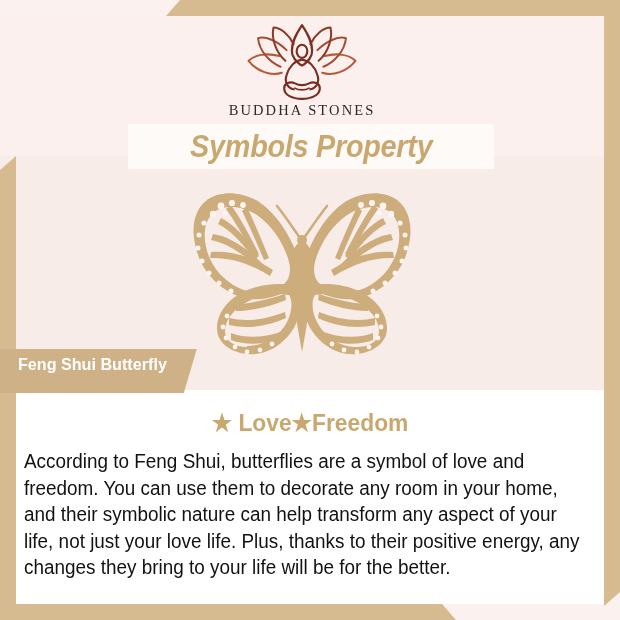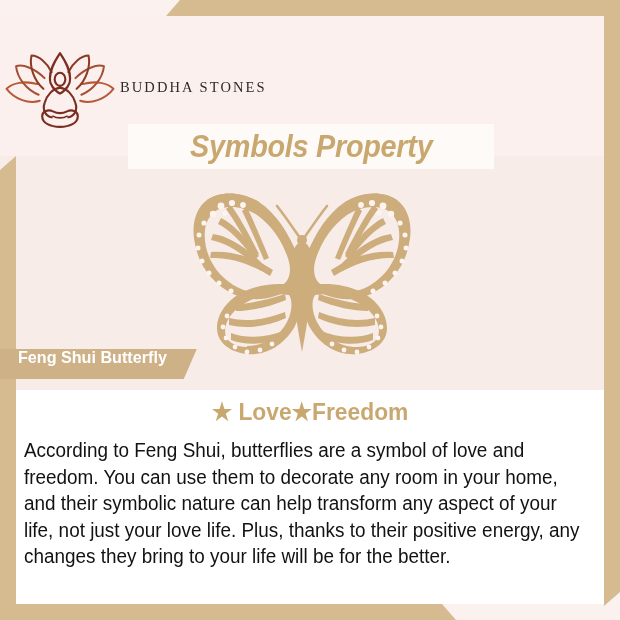--- a/index.html
+++ b/index.html
@@ -65,21 +65,21 @@
 
   
   .header {
     position: absolute;
     top: 16px; left: 0;
     width: 604px;
     height: 140px;
     background: #fbf0ed;
     z-index: 2;
     display: flex;
-    flex-direction: row;
+    flex-direction: column;
     align-items: center;
   }
 
   .logo-mark {
     margin-top: 8px;
     width: 120px;
     height: 76px;
   }
 
   .brand-name {
@@ -126,21 +126,21 @@
     align-items: center;
     justify-content: center;
   }
   .butterfly-wrap { width: 258px; height: 170px; margin-top: 4px; }
 
   
   .tag {
     position: absolute;
     top: 349px;
     left: 0;
-    height: 30px;
+    height: 44px;
     background: #cfb188;
     padding: 0 26px 12px 14px;
     display: flex;
     align-items: center;
     clip-path: polygon(0 0, 100% 0, calc(100% - 13px) 100%, 0 100%);
     z-index: 5;
   }
   .tag-text {
     font-family: "Liberation Sans Narrow", "Liberation Sans", sans-serif;
     font-weight: bold;
@@ -152,21 +152,21 @@
 
   
   .body-panel {
     position: absolute;
     top: 390px;
     left: 16px;
     width: 588px;
     height: 214px;
     background: #ffffff;
     z-index: 3;
-    padding: 8px 6px 0 6px;
+    padding: 19px 6px 0 6px;
   }
 
   .subhead {
     text-align: center;
     font-family: "Liberation Sans Narrow", "Liberation Sans", sans-serif;
     font-weight: bold;
     font-size: 24px;
     color: #c9a870;
     letter-spacing: 0px;
     white-space: nowrap;

